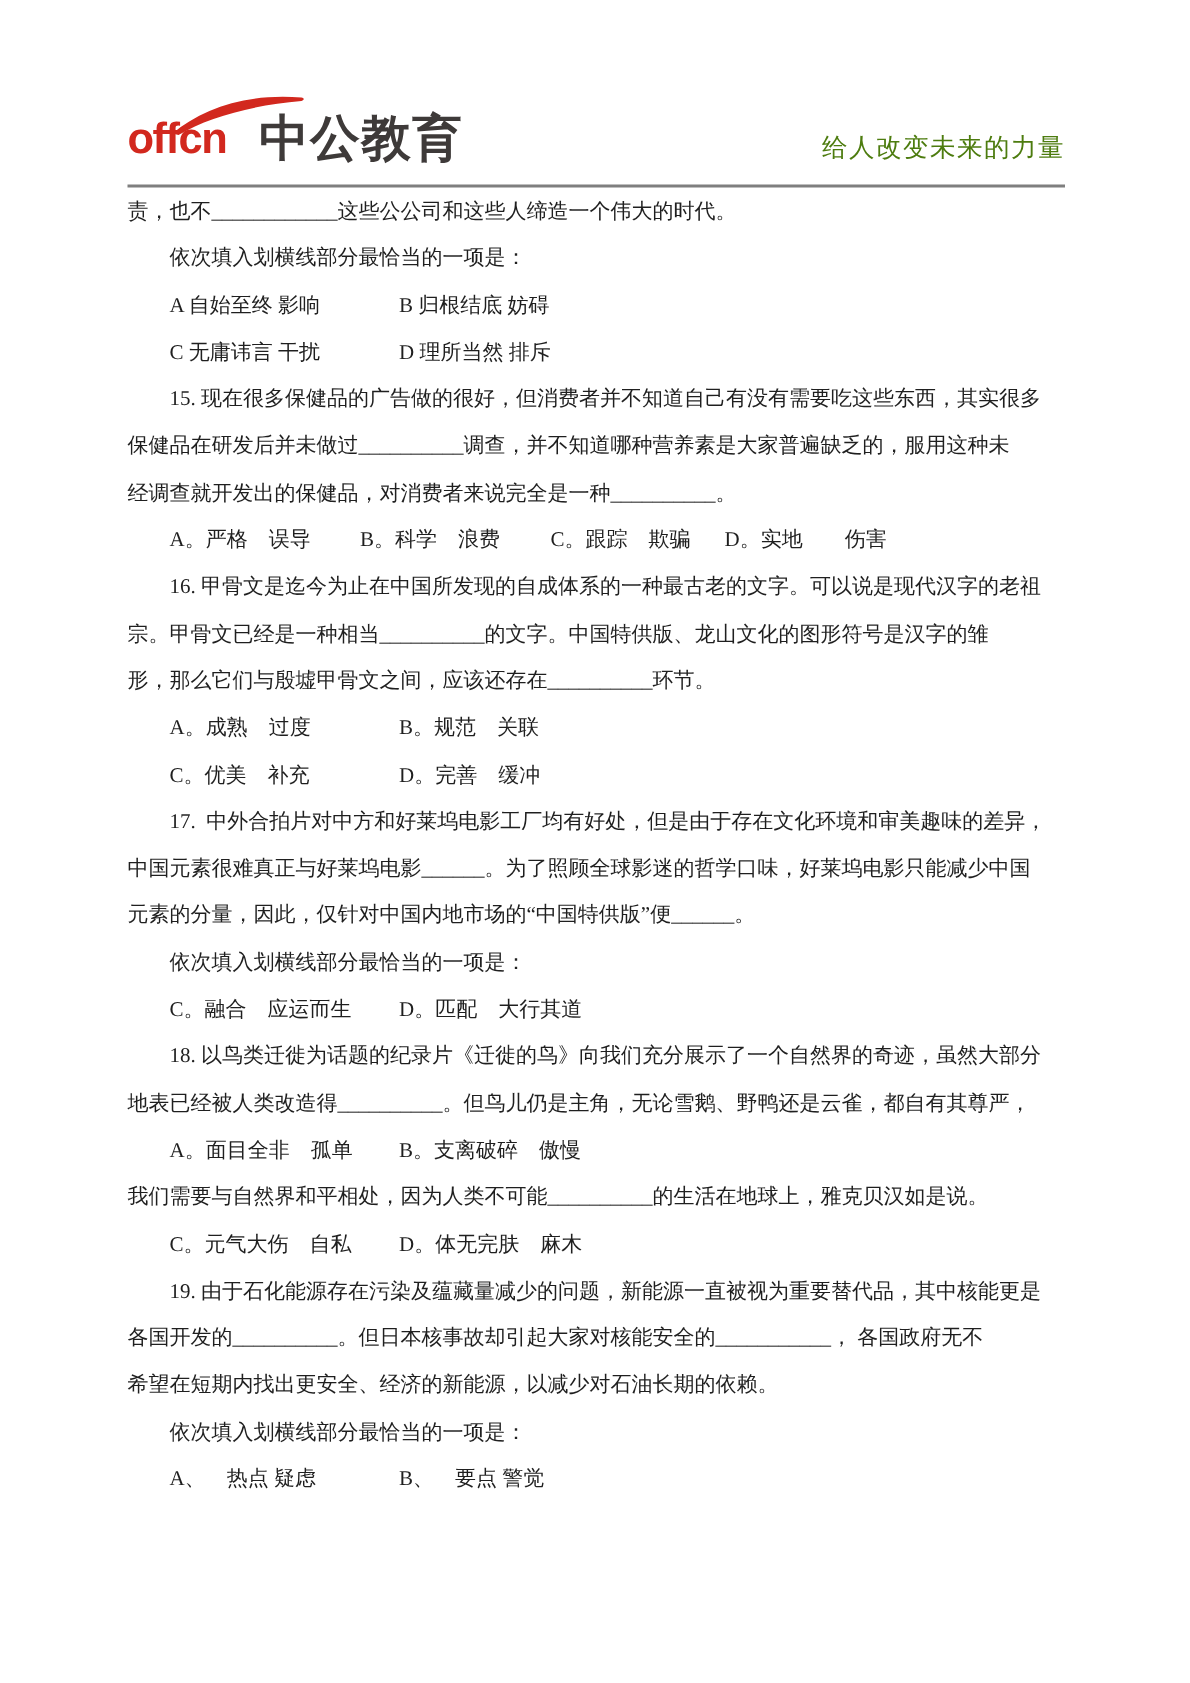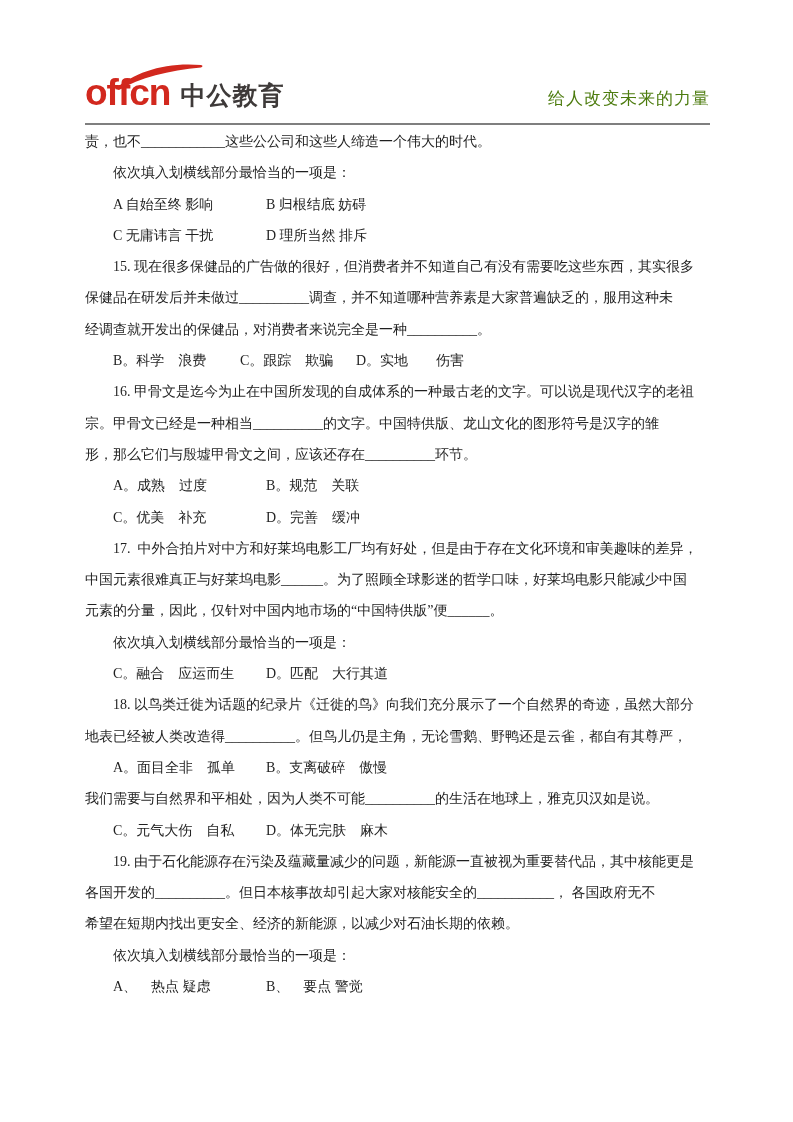--- a/index.html
+++ b/index.html
@@ -12,27 +12,27 @@
     overflow:hidden;
   }
   
   .hdr {
     display:flex; justify-content:space-between; align-items:flex-end;
     margin:55px 83px 0 85px; height:55px;
   }
   .logo { position:relative; display:flex; align-items:flex-end; padding-bottom:2px; }
   .logo-latin {
     font-family:"Liberation Sans","DejaVu Sans",sans-serif;
-    font-weight:bold; font-size:37px; line-height:30px;
+    font-weight:bold; font-size:29px; line-height:30px;
     letter-spacing:-1px; color:#d2281e;
   }
   .logo-cn {
-    font-family:Liberation Sans, sans-serif;
-    font-weight:bold; font-size:25px; line-height:26px;
-    color:#3e3a39; margin-left:10px; letter-spacing:1px;
+    font-family:Liberation Mono, monospace;
+    font-weight:bold; font-size:33px; line-height:26px;
+    color:#3e3a39; margin-left:22px; letter-spacing:1px;
   }
   .swoosh { position:absolute; left:28px; top:-18px; }
   .slogan {
     font-size:17px; line-height:20px; color:#4d7c0f;
     letter-spacing:1px; padding-bottom:1px;
   }
   .rule {
     margin:13px 83px 0 85px; height:0;
     border-top:2px solid #7f7f7f;
   }
@@ -79,20 +79,21 @@
     <div class="line ind optrow opt2">
       <span class="c1">C 无庸讳言 干扰</span>
       <span>D 理所当然 排斥</span>
     </div>
 
     <div class="line ind">15. 现在很多保健品的广告做的很好，但消费者并不知道自己有没有需要吃这些东西，其实很多</div>
     <div class="line">保健品在研发后并未做过__________调查，并不知道哪种营养素是大家普遍缺乏的，服用这种未</div>
     <div class="line">经调查就开发出的保健品，对消费者来说完全是一种__________。</div>
 
     <div class="line ind optrow opt4">
+      <span class="c1">A。严格　误导</span>
       <span class="c2">B。科学　浪费</span>
       <span class="c3">C。跟踪　欺骗</span>
       <span>D。实地　　伤害</span>
     </div>
 
     <div class="line ind">16. 甲骨文是迄今为止在中国所发现的自成体系的一种最古老的文字。可以说是现代汉字的老祖</div>
     <div class="line">宗。甲骨文已经是一种相当__________的文字。中国特供版、龙山文化的图形符号是汉字的雏</div>
     <div class="line">形，那么它们与殷墟甲骨文之间，应该还存在__________环节。</div>
 
     <div class="line ind optrow opt2">

